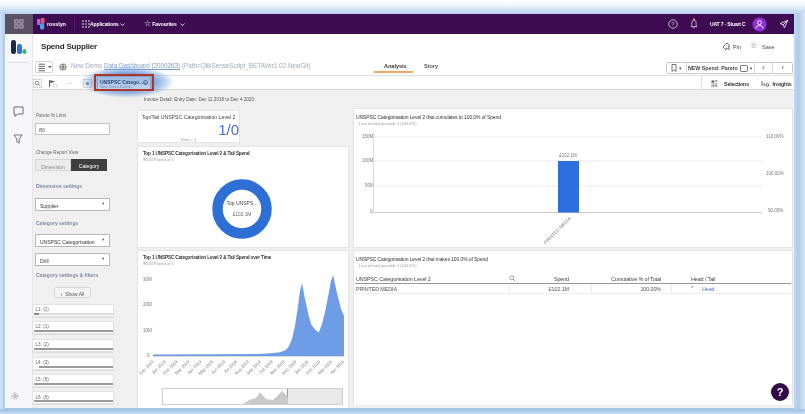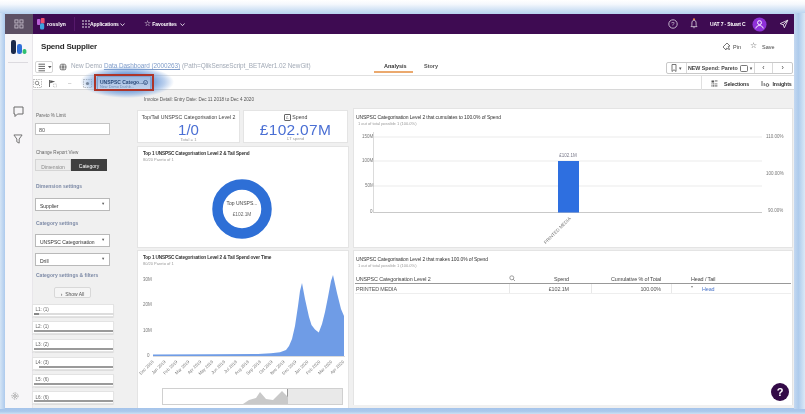--- a/index.html
+++ b/index.html
@@ -248,27 +248,22 @@
       <div style="font-size:4.6px;color:#666;margin:2.5px 0 0 3px;">L5: (6)</div>
       <div style="position:absolute;left:1px;bottom:1px;width:79px;height:2px;background:#9a9a9a;"></div>
     </div>
   <div class="abs" style="left:31.5px;top:391px;width:82px;height:13px;background:#fff;border:1px solid #e3e3e3;box-shadow:0 0.5px 1px rgba(0,0,0,0.08);">
       <div style="font-size:4.6px;color:#666;margin:2.5px 0 0 3px;">L6: (6)</div>
       <div style="position:absolute;left:1px;bottom:1px;width:79px;height:2px;background:#9a9a9a;"></div>
     </div>
 
   <div class="card" style="left:137px;top:110px;width:103px;height:33px;">
     <div style="font-size:5.2px;color:#444;text-align:center;margin-top:3px;">Top/Tail UNSPSC Categorisation Level 2</div>
-    <div style="font-size:15px;line-height:13px;color:#4a6fd4;text-align:center;margin-top:2.5px;">1/0</div>
+    <div style="font-size:15px;line-height:13px;color:#4a6fd4;text-align:right;margin-top:2.5px;">1/0</div>
     <div style="font-size:4.2px;color:#999;text-align:center;margin-top:1px;">Total = 1</div>
-  </div>
-  <div class="card" style="left:243px;top:110px;width:105px;height:33px;">
-    <div style="font-size:5.2px;color:#444;text-align:center;margin-top:3px;"><span style="border:0.5px solid #666;border-radius:1px;padding:0 1.5px;font-size:4px;">£</span> Spend</div>
-    <div style="font-size:15.5px;letter-spacing:0.3px;line-height:13px;color:#4a6fd4;text-align:center;margin-top:2.5px;">£102.07M</div>
-    <div style="font-size:4.2px;color:#999;text-align:center;margin-top:0.5px;">£T spend</div>
   </div>
 
   <div class="card" style="left:137px;top:146px;width:212px;height:102px;">
     <div style="font-size:4.7px;color:#333;font-weight:bold;letter-spacing:-0.15px;margin:4px 0 0 5px;">Top 1 UNSPSC Categorisation Level 2 &amp; Tail Spend</div>
     <div style="font-size:4px;color:#999;margin:1px 0 0 5px;">80/20 Pareto of 1</div>
     <svg width="60" height="60" viewBox="0 0 60 60" style="position:absolute;left:74px;top:32px;">
       <circle cx="30" cy="30" r="24.5" fill="none" stroke="#2e6fd6" stroke-width="10.5"></circle>
     </svg>
     <div style="position:absolute;left:74px;top:53px;width:60px;text-align:center;font-size:5px;color:#444;">Top UNSPS...</div>
     <div style="position:absolute;left:74px;top:64.5px;width:60px;text-align:center;font-size:4.8px;color:#666;">£102.1M</div>

